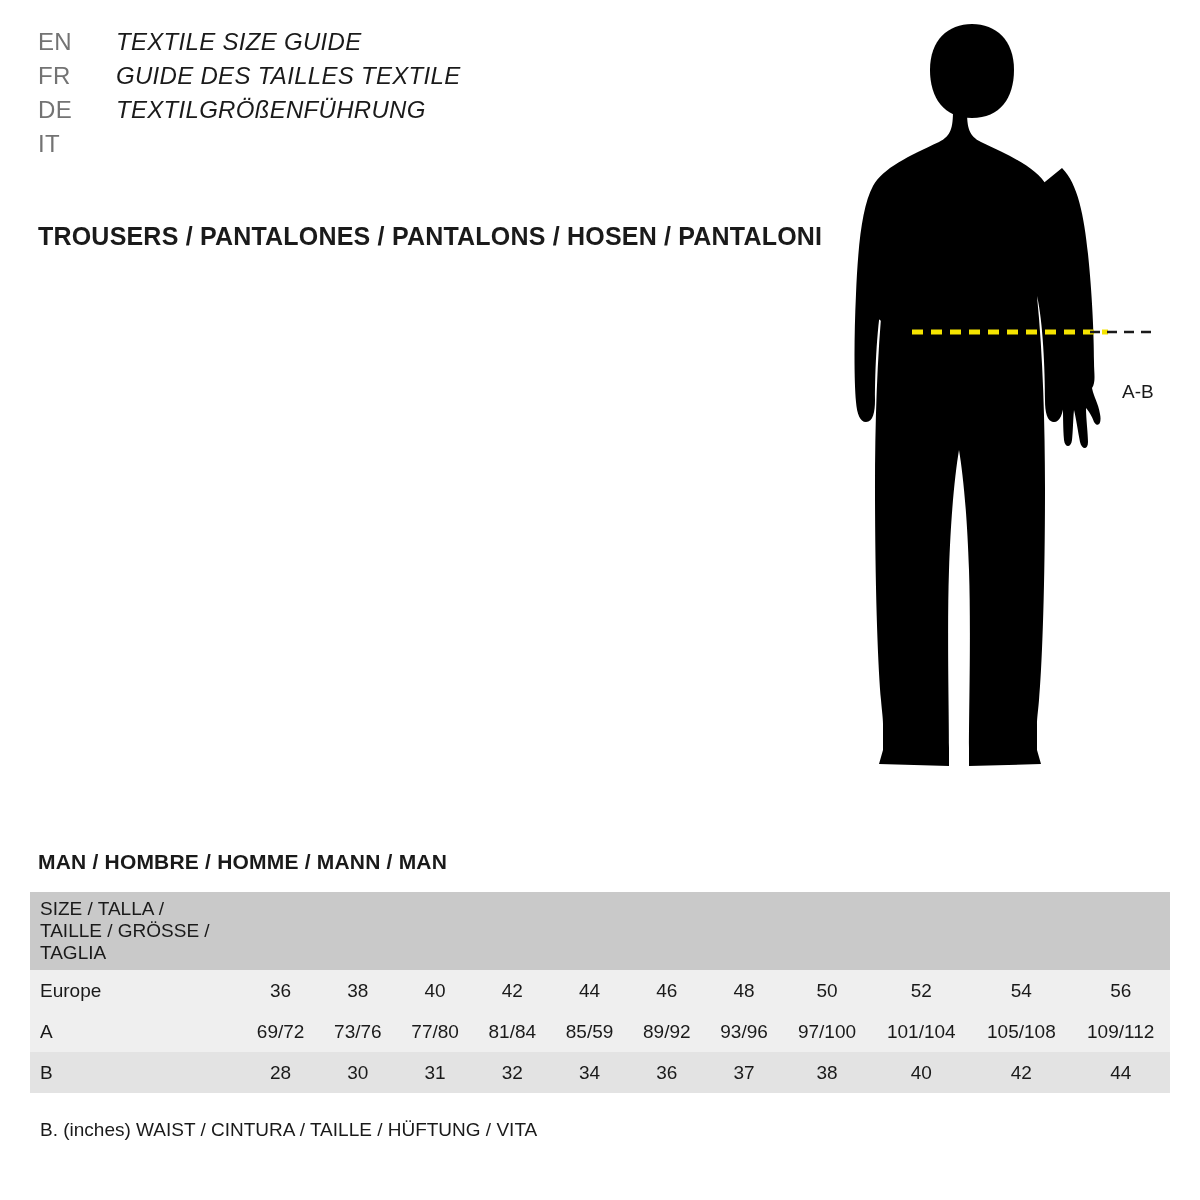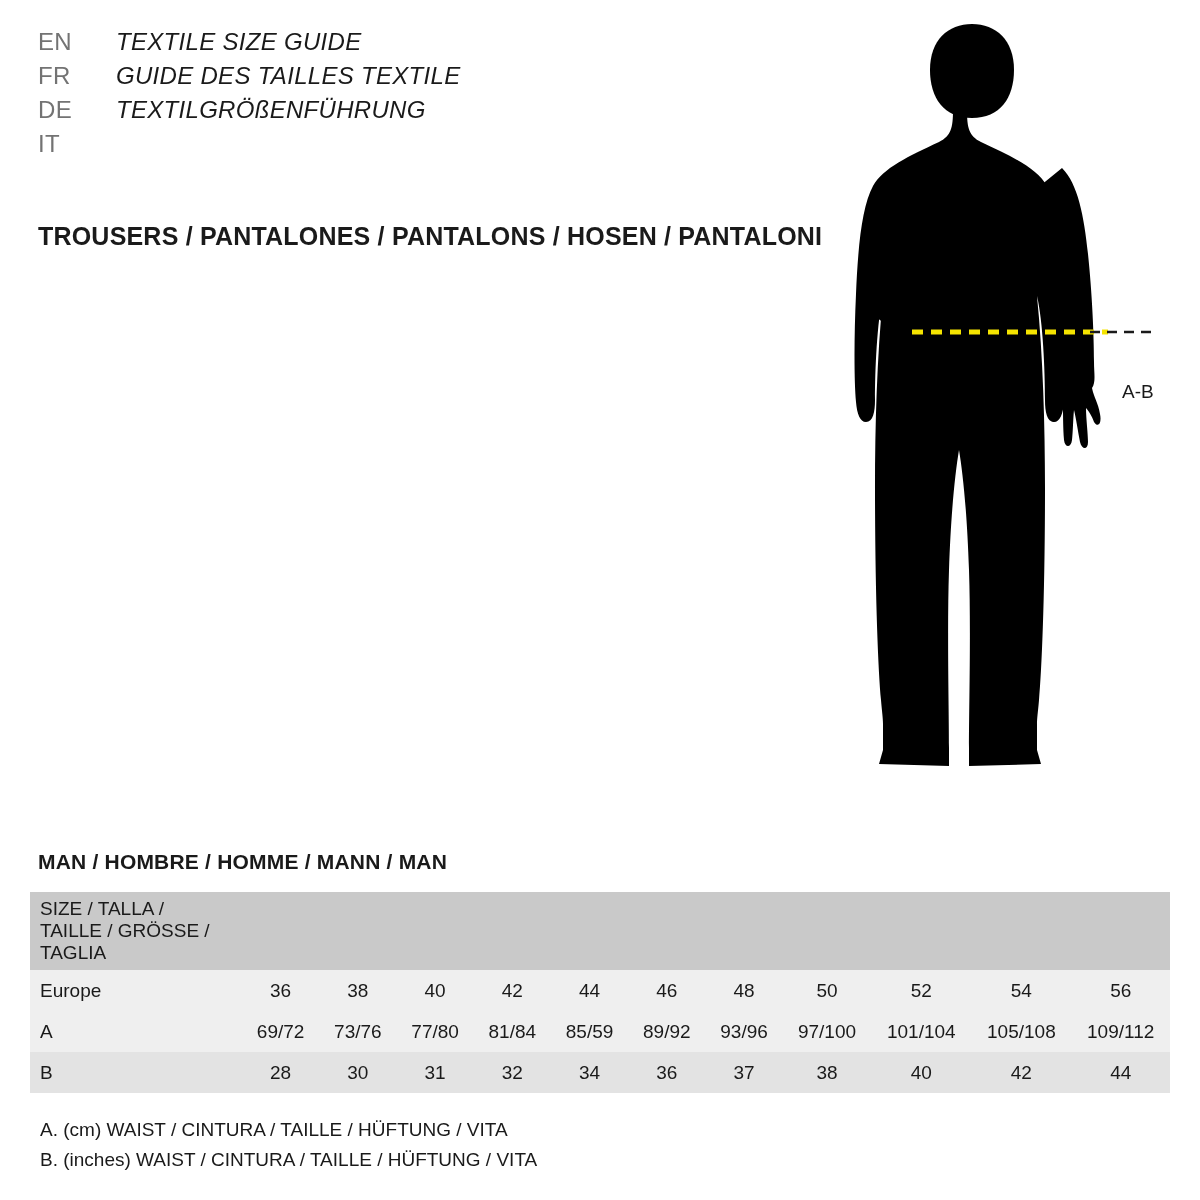--- a/index.html
+++ b/index.html
@@ -281,16 +281,15 @@
         <td>37</td>
         <td>38</td>
         <td>40</td>
         <td>42</td>
         <td>44</td>
       </tr>
     </tbody>
   </table>
 
   <div class="footnotes">
-    <div>A. (cm) WAIST / CINTURA / TAILLE / HÜFTUNG / VITA</div>
     <div>B. (inches) WAIST / CINTURA / TAILLE / HÜFTUNG / VITA</div>
   </div>
 </div>
 
 </body></html>

